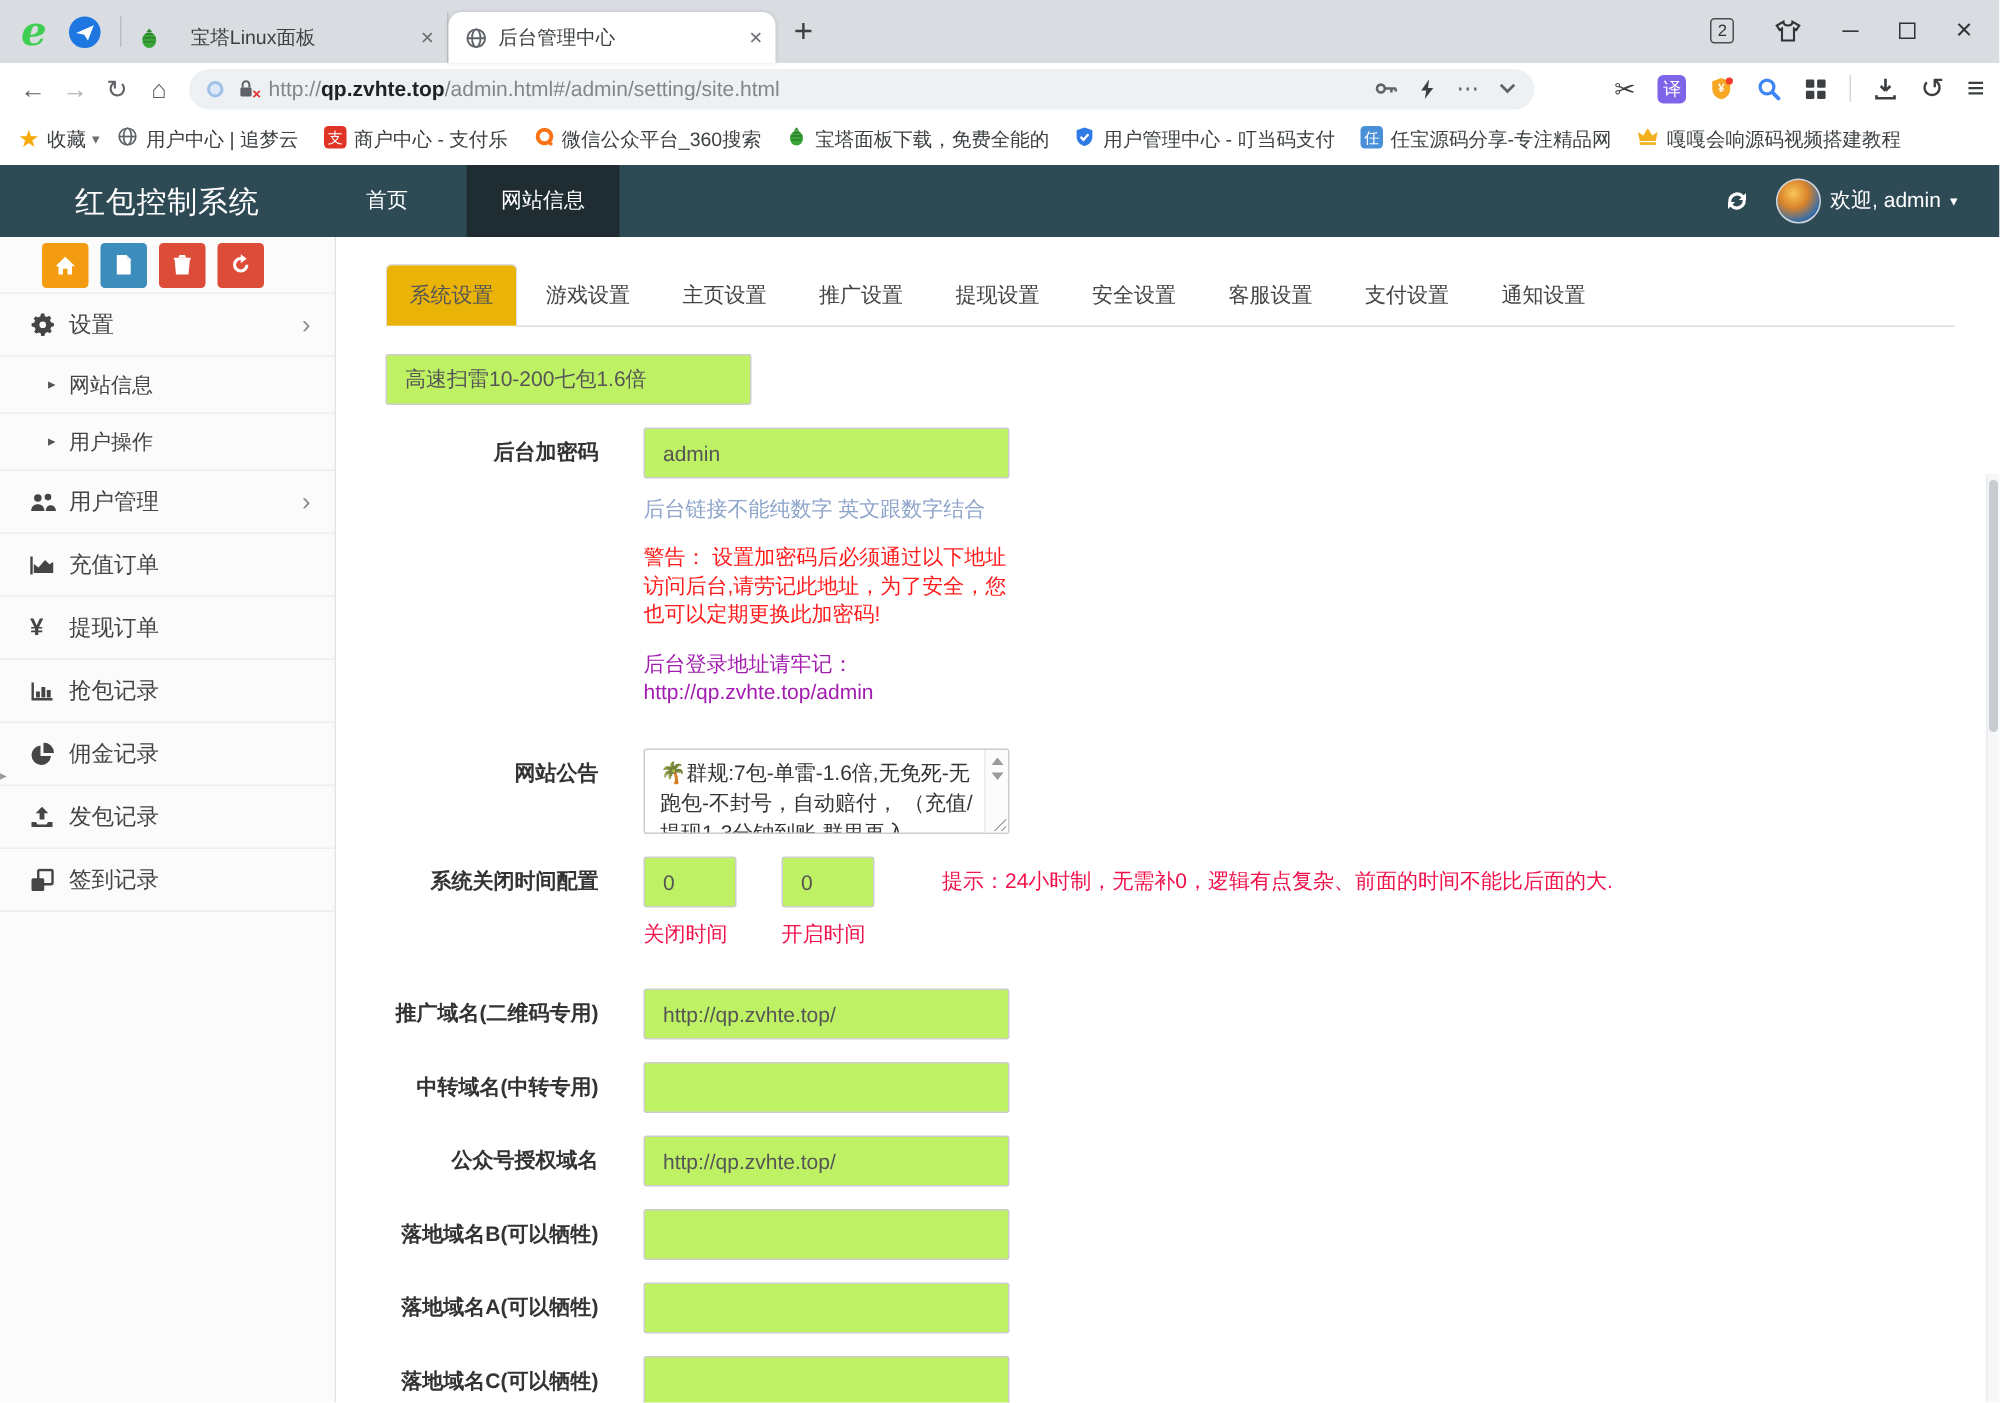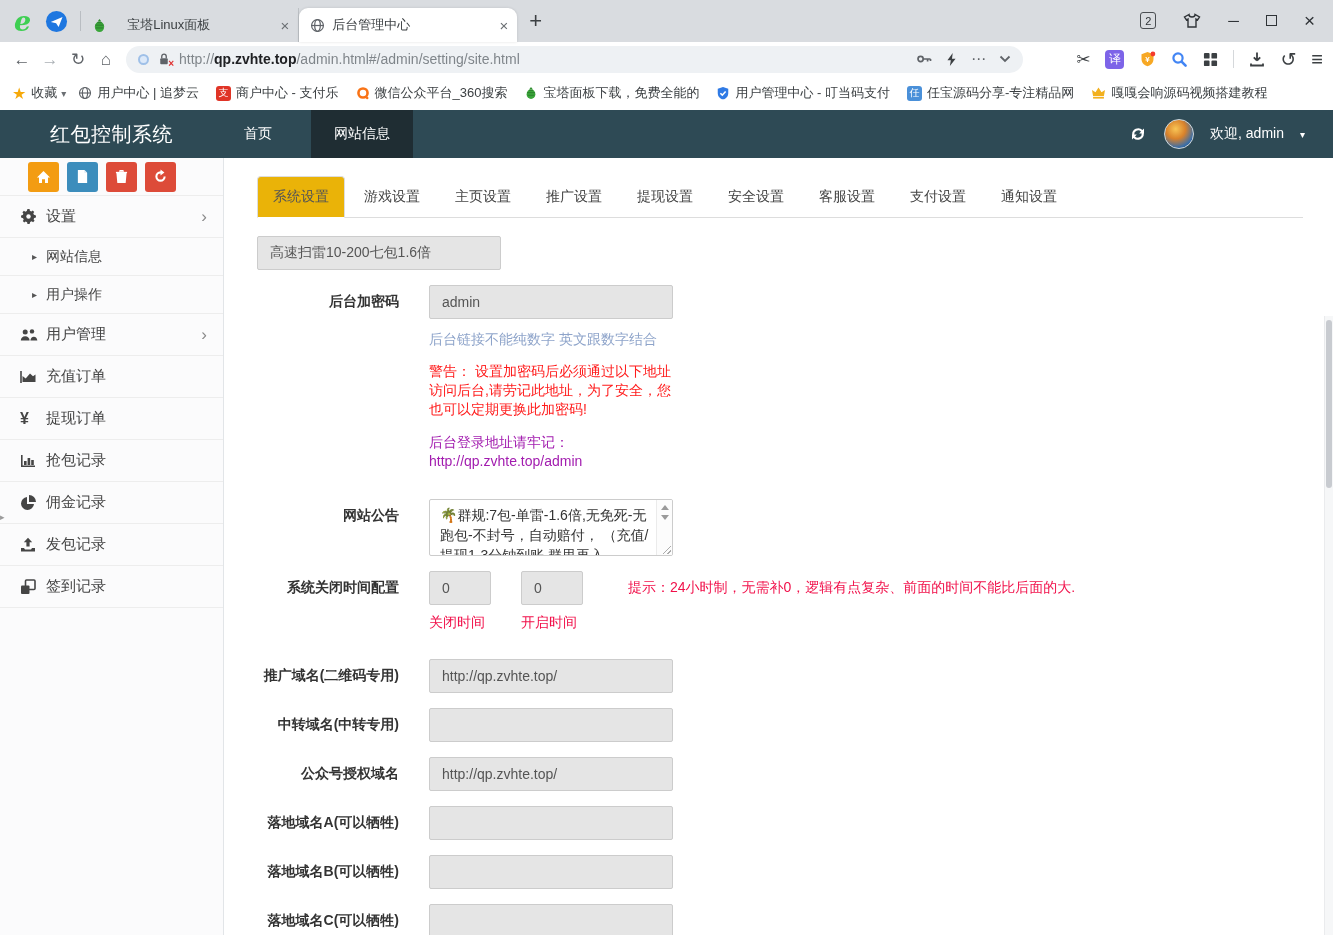--- a/index.html
+++ b/index.html
@@ -36,34 +36,34 @@
   .url-right { margin-left:auto; display:flex; align-items:center; gap:13px; color:#5f6368; }
   .tool-ics { margin-left:auto; display:flex; align-items:center; gap:15px; color:#3c4043; }
   .ti-glyph { font-size:17px; line-height:1; cursor:pointer; }
   .trans-box { width:19px; height:19px; background:#7d64e8; color:#fff; border-radius:4px; font-size:12px; display:flex; align-items:center; justify-content:center; cursor:pointer; }
   .tool-sep { width:1px; height:18px; background:#d5d8db; }
   .menu-glyph { font-size:20px; cursor:pointer; }
 
   .bookmarks { height:34px; background:#fff; display:flex; align-items:center; padding:0 12px; font-size:13px; color:#3c4043; }
   .bm-star { color:#f6a90a; font-size:16px; margin-right:5px; }
   .bm-caret { color:#6b6f73; font-size:10px; margin:0 12px 0 4px; }
-  .bm-item { display:flex; align-items:center; gap:5px; margin-right:17px; cursor:pointer; white-space:nowrap; }
+  .bm-item { display:flex; align-items:flex-start; gap:5px; margin-right:17px; cursor:pointer; white-space:nowrap; }
   .bm-fav { flex:0 0 auto; }
   .fav-sq { width:15px; height:15px; border-radius:3px; color:#fff; font-size:10px; display:flex; align-items:center; justify-content:center; }
 
   
   .appheader { height:48px; background:#2e4a55; display:flex; align-items:stretch; color:#fff; }
   .brand { width:205px; display:flex; align-items:center; padding-left:50px; font-size:20px; letter-spacing:.5px; }
   .hnav { display:flex; }
   .hnav-item { display:flex; align-items:center; padding:0 23px; font-size:14px; cursor:pointer; }
   .hnav-item.first { padding:0 39px; }
   .hnav-item.active { background:#1f2d33; }
   .hright { margin-left:auto; display:flex; align-items:center; gap:17px; padding-right:28px; }
   .avatar { width:30px; height:30px; border-radius:50%; border:1px solid #cfd8dc; background:radial-gradient(circle at 38% 32%, #f8c555 0%, #d9822b 38%, #3a6ea8 72%, #26323c 100%); }
-  .welcome { font-size:14px; display:flex; align-items:center; gap:16px; cursor:pointer; }
+  .welcome { font-size:14px; display:flex; align-items:center; gap:6px; cursor:pointer; }
   .w-caret { font-size:10px; }
 
   
   .apbody { display:flex; height:777px; position:relative; }
   .sidebar { width:224px; background:#fbfbfc; border-right:1px solid #e2e5e8; }
   .quad { display:flex; gap:8px; padding:4px 0 4px 28px; align-items:center; height:38px; border-bottom:1px solid #ededed; }
   .qbtn { width:31px; height:30px; border-radius:3px; display:flex; align-items:center; justify-content:center; cursor:pointer; }
   .qbtn.orange { background:#f39c12; }
   .qbtn.blue { background:#3c8dbc; }
   .qbtn.red { background:#dd4b39; }
@@ -77,21 +77,21 @@
 
   .main { flex:1; padding:18px 30px 0 33px; background:#fff; }
   .ctabs { display:flex; border-bottom:1px solid #ddd; }
   .ctab { padding:11px 15px; font-size:14px; color:#444; margin-right:3px; margin-bottom:-1px; cursor:pointer; border:1px solid transparent; border-radius:4px 4px 0 0; }
   .ctab.active { background:#eab308; border-color:#ddd #ddd #fff; color:#555; }
 
   .form { padding-top:18px; }
   .fgroup { display:flex; margin-bottom:15px; }
   .flabel { flex:0 0 172px; text-align:right; padding:8px 30px 0 0; font-weight:700; color:#333; font-size:14px; }
   .req { color:#e10000; margin-right:1px; }
-  .txt { width:244px; height:34px; border:1px solid #ccc; border-radius:2px; padding:6px 12px; font-size:14px; color:#555; font-family:inherit; background:#e5e5e5; outline:none; }
+  .txt { width:244px; height:34px; border:1px solid #ccc; border-radius:2px; padding:6px 12px; font-size:14px; color:#555; font-family:inherit; background:#bef264; outline:none; }
   .help-blue { color:#8ea4ca; margin-top:12px; }
   .warn-red { color:#ff1b1b; width:252px; line-height:19px; margin-top:13px; }
   .note-blue { color:#a21caf; line-height:19px; margin-top:14px; margin-bottom:13px; }
 
   .fake-ta { width:244px; height:57px; border:1px solid #ccc; border-radius:2px; position:relative; overflow:hidden; background:#fff; cursor:text; }
   .ta-text { position:absolute; left:0; top:0; right:17px; padding:5px 4px 0 10px; line-height:20px; color:#333; }
   .ta-rail { position:absolute; right:0; top:0; bottom:0; width:16px; background:#fcfcfc; border-left:1px solid #ebebeb; }
   .ta-up { position:absolute; top:5px; left:4px; width:0; height:0; border-left:4px solid transparent; border-right:4px solid transparent; border-bottom:5px solid #9a9a9a; }
   .ta-dn { position:absolute; top:15px; left:4px; width:0; height:0; border-left:4px solid transparent; border-right:4px solid transparent; border-top:5px solid #9a9a9a; }
   .ta-grip { position:absolute; right:1px; bottom:1px; width:10px; height:10px; background:repeating-linear-gradient(-45deg, transparent 0 2px, #ababab 2px 3px); clip-path:polygon(100% 0, 100% 100%, 0 100%); cursor:nwse-resize; }
@@ -512,26 +512,26 @@
         <label class="flabel">中转域名(中转专用)</label>
         <div><input class="txt" value="" style=""></div>
       </div>
 
       <div class="fgroup">
         <label class="flabel">公众号授权域名</label>
         <div><input class="txt" value="http://qp.zvhte.top/" style=""></div>
       </div>
 
       <div class="fgroup">
+        <label class="flabel">落地域名B(可以牺牲)</label>
+        <div><input class="txt" value="" style=""></div>
+      </div>
+
+      <div class="fgroup">
         <label class="flabel">落地域名A(可以牺牲)</label>
-        <div><input class="txt" value="" style=""></div>
-      </div>
-
-      <div class="fgroup">
-        <label class="flabel">落地域名B(可以牺牲)</label>
         <div><input class="txt" value="" style=""></div>
       </div>
 
       <div class="fgroup">
         <label class="flabel">落地域名C(可以牺牲)</label>
         <div><input class="txt" value="" style=""></div>
       </div>
 
     </div>
   </main>

